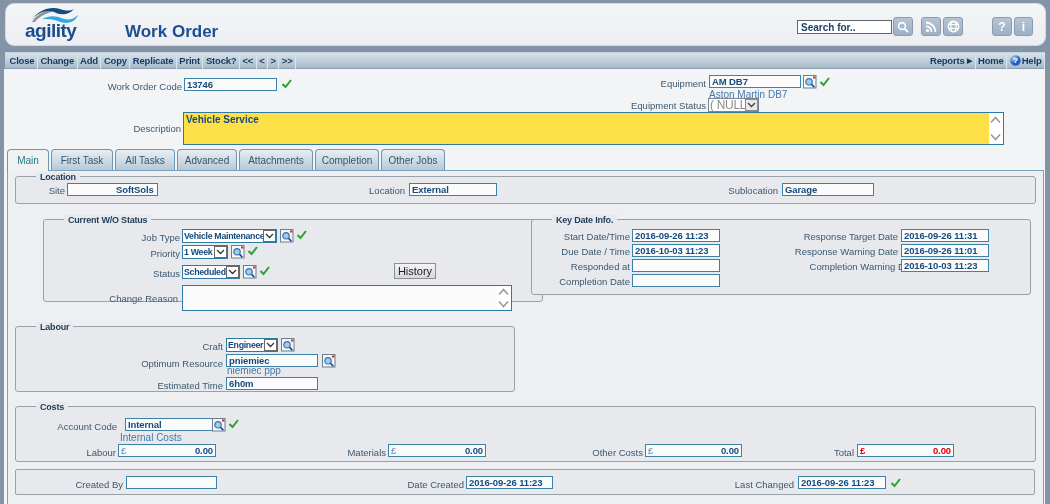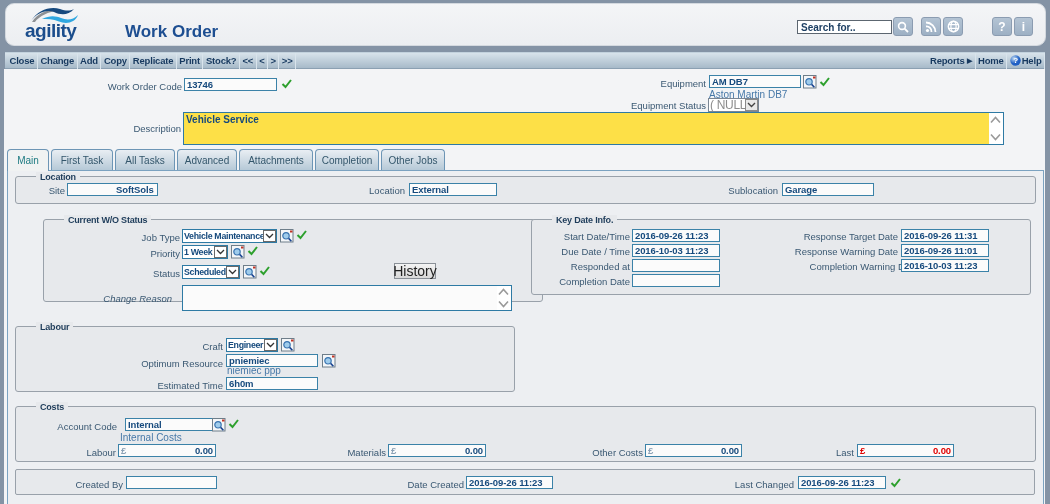--- a/index.html
+++ b/index.html
@@ -48,21 +48,21 @@
 #tabs { position:absolute; left:7px; top:149px; height:21px; display:flex; }
 .tab {
   height:21px; margin-right:2px;
   display:flex; align-items:center; justify-content:center;
   border:1px solid #6d95b5; border-bottom:none;
   border-radius:4px 4px 0 0;
   background:linear-gradient(#e9eef3,#b6c9d7);
   font-size:10px; color:#33566b;
 }
 .tab.active { background:#f0f2f2; color:#1e7b82; height:22px; position:relative; z-index:2; }
-.btn { position:absolute; background:linear-gradient(#f4f4f4,#d8d8d8); border:1px solid #8a9097; font-size:14px; color:#222; display:flex; align-items:center; justify-content:center; }
+.btn { position:absolute; background:linear-gradient(#f4f4f4,#d8d8d8); border:1px solid #8a9097; font-size:11px; color:#222; display:flex; align-items:center; justify-content:center; }
 .ta { position:absolute; border:1px solid #2e7aa4; background:#fde047; }
 .ta .scr { position:absolute; right:0; top:0; bottom:0; width:14px; background:#fff; }
 .chkm { position:absolute; }
 .mag { position:absolute; }
 </style>
 </head>
 <body>
 <div id="card">
   <svg id="swoosh" style="position:absolute;left:24px;top:3px;" width="50" height="17" viewBox="0 0 50 17">
     <path d="M2,15 C8,6 18,2 28,3 C19,5 9,9 5,15 Z" fill="#8d9094"></path>
@@ -241,21 +241,21 @@
     <rect x="0.5" y="0.5" width="12.5" height="12.5" fill="#f4f6f8" stroke="#6e7e8a"></rect>
     <rect x="10" y="1.5" width="2.5" height="2" fill="#c03325"></rect>
     <circle cx="6" cy="6.8" r="3.2" fill="#9fccec" stroke="#3a74b0" stroke-width="1.2"></circle>
     <line x1="8.6" y1="9.4" x2="11.4" y2="12.2" stroke="#16418f" stroke-width="1.6"></line>
   </svg>
 <svg class="chkm" style="left:259px;top:265px;" width="11" height="11">
     <polyline points="1.5,6 4.5,9 10,2" fill="none" stroke="#2da02d" stroke-width="2"></polyline>
   </svg>
 <div class="btn" style="left:394px;top:263px;width:42px;height:16px;">History</div>
 
-<div class="lbl" style="left:52px;top:293px;width:120px;font-style:italic;">Change Reason</div>
+<div class="lbl" style="left:58px;top:293px;width:120px;">Change Reason</div>
 <div class="ta" style="left:182px;top:285px;width:330px;height:26px;background:#fbfbfb;">
   <div class="scr">
     <svg style="position:absolute;right:2px;top:2px;" width="11" height="8">
         <polyline points="1,6.5 5.5,1.5 10,6.5" fill="none" stroke="#9a9a9a" stroke-width="1.6"></polyline>
       </svg>
     <svg style="position:absolute;right:2px;bottom:2px;" width="11" height="8">
         <polyline points="1,1.5 5.5,6.5 10,1.5" fill="none" stroke="#9a9a9a" stroke-width="1.6"></polyline>
       </svg>
   </div>
 </div>
@@ -326,21 +326,21 @@
     <polyline points="1.5,6 4.5,9 10,2" fill="none" stroke="#2da02d" stroke-width="2"></polyline>
   </svg>
 <div class="sub" style="left:120px;top:432px;">Internal Costs</div>
 
 <div class="lbl" style="left:0px;top:447px;width:116px;">Labour</div>
 <div class="inp" style="left:118px;top:444px;width:98px;"><span style="color:#8aa0b5;">£</span><span style="float:right;">0.00</span></div>
 <div class="lbl" style="left:266px;top:447px;width:120px;">Materials</div>
 <div class="inp" style="left:388px;top:444px;width:98px;"><span style="color:#8aa0b5;">£</span><span style="float:right;">0.00</span></div>
 <div class="lbl" style="left:523px;top:447px;width:120px;">Other Costs</div>
 <div class="inp" style="left:645px;top:444px;width:97px;"><span style="color:#8aa0b5;">£</span><span style="float:right;">0.00</span></div>
-<div class="lbl" style="left:734px;top:447px;width:120px;">Last</div>
+<div class="lbl" style="left:734px;top:447px;width:120px;">Total</div>
 <div class="inp" style="left:857px;top:444px;width:97px;"><span style="color:#e00000;">£</span><span style="float:right;color:#e00000;">0.00</span></div>
 
 <div class="fs" style="left:15px;top:469px;width:1020px;height:26px;border-radius:2px;"></div>
 <div class="lbl" style="left:3px;top:479px;width:120px;">Created By</div>
 <div class="inp" style="left:126px;top:476px;width:91px;"></div>
 <div class="lbl" style="left:344px;top:479px;width:120px;">Date Created</div>
 <div class="inp" style="left:466px;top:476px;width:87px;">2016-09-26 11:23</div>
 <div class="lbl" style="left:674px;top:479px;width:120px;">Last Changed</div>
 <div class="inp" style="left:798px;top:476px;width:88px;">2016-09-26 11:23</div>
 <svg class="chkm" style="left:890px;top:477px;" width="11" height="11">

